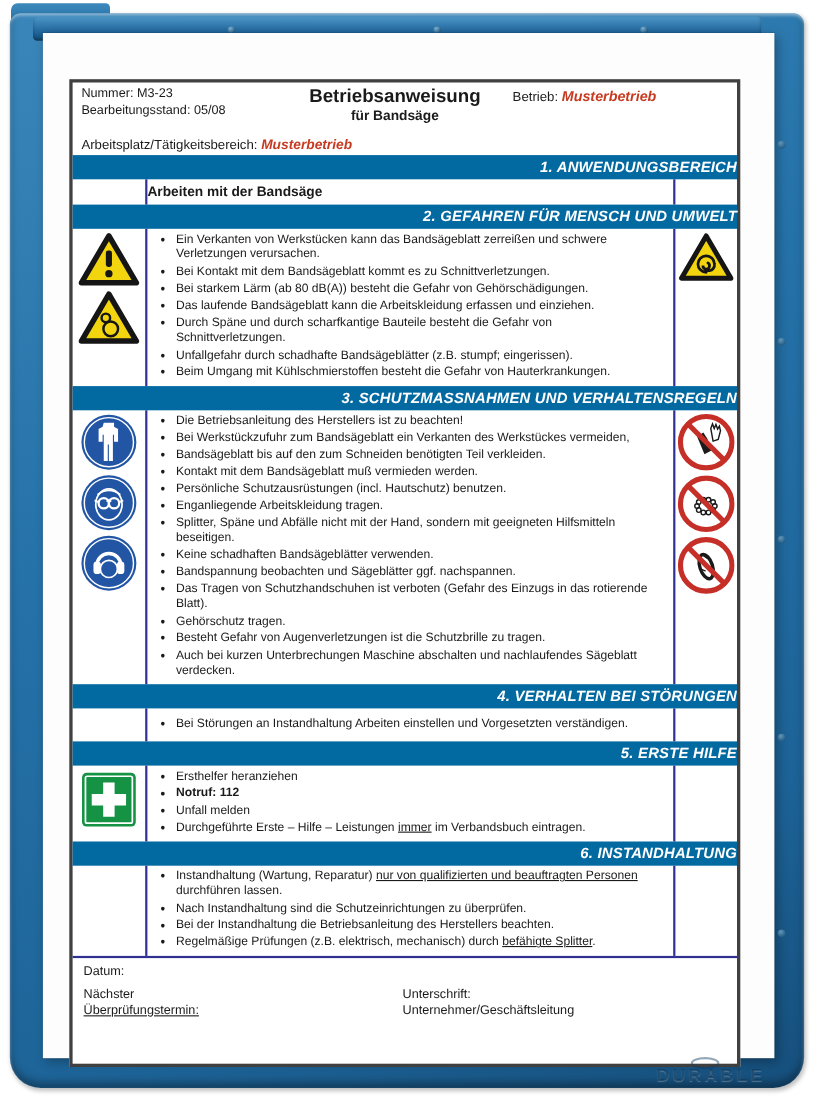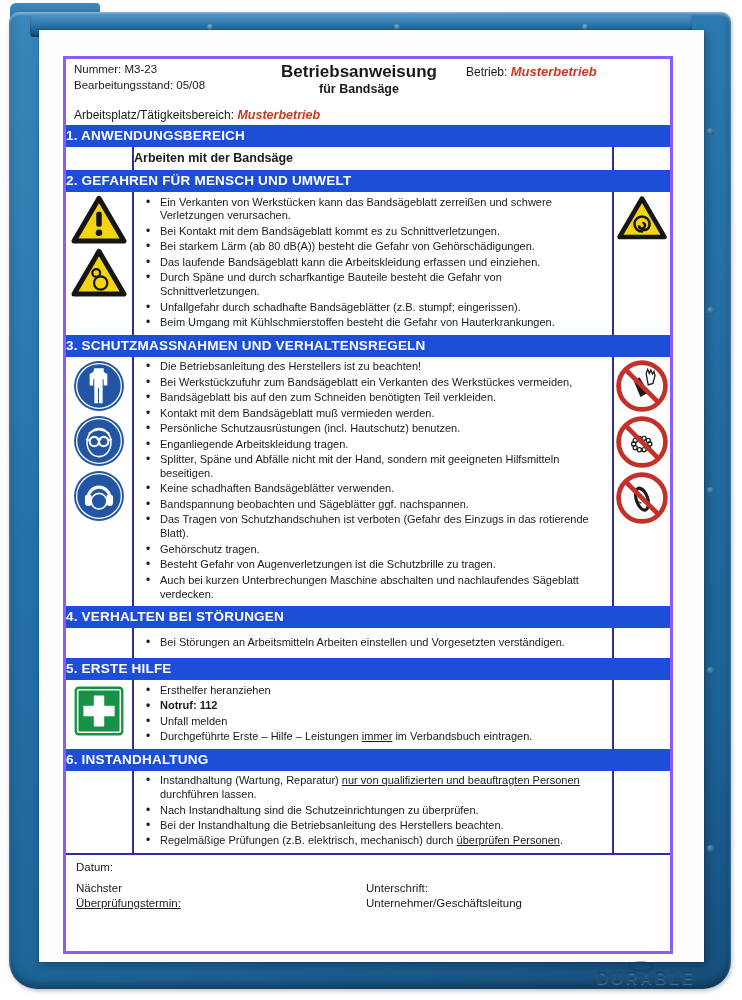--- a/index.html
+++ b/index.html
@@ -26,33 +26,33 @@
                 border:2px solid rgba(15,60,95,.45); border-radius:50%; }
   .brand-text { position:absolute; right:46px; bottom:12px; font-size:16px; font-weight:bold;
                 letter-spacing:3px; color:rgba(13,55,90,.65);
                 text-shadow:0 1px 1px rgba(255,255,255,.25); }
 
   
   .paper { position:absolute; left:39px; top:30px; width:665px; height:932px; background:#fdfdfd;
            box-shadow:0 0 0 1px rgba(0,0,0,.07), 3px 3px 9px rgba(0,0,0,.28); }
 
   
-  .doc { position:absolute; left:24px; top:26px; width:610px; border:3px solid #8b5cf6; background:#fff; }
+  .doc { position:absolute; left:24px; top:42px; width:610px; border:3px solid #404040; background:#fff; }
 
   .doc-header { position:relative; height:66px; padding:3px 8px; }
   .header-grid { display:grid; grid-template-columns:178px 1fr 196px; }
   .h-small { font-size:11.5px; line-height:1.35; }
   .h-title { font-size:17px; font-weight:bold; text-align:center; line-height:1.1; padding-top:1px; }
   .h-sub   { font-size:12.5px; font-weight:bold; text-align:center; }
   .h-right { font-size:12px; padding-top:2px; }
   .red-val { color:#c63a21; font-weight:bold; font-style:italic; font-size:13px; }
   .workplace { position:absolute; left:8px; bottom:3px; font-size:12px; }
 
-  .bar { background:#1d4ed8; color:#fff; font-weight:bold; font-size:13.5px;
-         text-align:left; padding:3px 0 4px; letter-spacing:.2px; }
+  .bar { background:#0369a1; color:#fff; font-weight:bold; font-size:13.5px;
+         text-align:right; padding:3px 0 4px; letter-spacing:.2px;font-style:italic; }
 
   .row { display:grid; grid-template-columns:68px 1fr 58px; }
   .cell-left  { border-right:2px solid #2e3192; display:flex; flex-direction:column;
                 align-items:center; padding-top:3px; gap:3px; }
   .cell-right { border-left:2px solid #2e3192; display:flex; flex-direction:column;
                 align-items:center; padding-top:3px; gap:4px; }
   .cell-mid   { padding:2px 8px 3px 0; }
   .row-center .cell-mid { display:flex; flex-direction:column; justify-content:center; }
 
   .scope-line { font-size:12.5px; font-weight:bold; text-align:left; padding:2px 0; }
@@ -234,21 +234,21 @@
             <line x1="19" y1="19" x2="81" y2="81" stroke="#c62f28" stroke-width="9"></line>
           </svg>
         </div>
       </div>
 
       <div class="bar">4. VERHALTEN BEI STÖRUNGEN</div>
       <div class="row row-center min-s4">
         <div class="cell-left"></div>
         <div class="cell-mid">
           <ul class="bullets">
-            <li>Bei Störungen an Arbeitsmitteln Arbeiten einstellen und Vorgesetzten verständigen.</li>
+            <li>Bei Störungen an Instandhaltung Arbeiten einstellen und Vorgesetzten verständigen.</li>
           </ul>
         </div>
         <div class="cell-right"></div>
       </div>
 
       <div class="bar">5. ERSTE HILFE</div>
       <div class="row min-s5">
         <div class="cell-left">
           <svg class="icon icon-aid" viewBox="0 0 100 100">
             <rect x="3" y="3" width="94" height="94" rx="8" fill="#169245"></rect>
@@ -268,21 +268,21 @@
       </div>
 
       <div class="bar">6. INSTANDHALTUNG</div>
       <div class="row min-s6">
         <div class="cell-left"></div>
         <div class="cell-mid">
           <ul class="bullets">
             <li><span>Instandhaltung (Wartung, Reparatur) </span><span class="u">nur von qualifizierten und beauftragten Personen</span><span> durchführen lassen.</span></li>
             <li>Nach Instandhaltung sind die Schutzeinrichtungen zu überprüfen.</li>
             <li>Bei der Instandhaltung die Betriebsanleitung des Herstellers beachten.</li>
-            <li><span>Regelmäßige Prüfungen (z.B. elektrisch, mechanisch) durch </span><span class="u">überprüfen Personen</span><span>.</span></li>
+            <li><span>Regelmäßige Prüfungen (z.B. elektrisch, mechanisch) durch </span><span class="u">befähigte Splitter</span><span>.</span></li>
           </ul>
         </div>
         <div class="cell-right"></div>
       </div>
 
       <div class="footer" style="border-top:2px solid #2e3192">
         <div class="f-datum">Datum:</div>
         <div class="f-next1">Nächster</div>
         <div class="f-next2">Überprüfungstermin:</div>
         <div class="f-sig">Unterschrift:</div>

